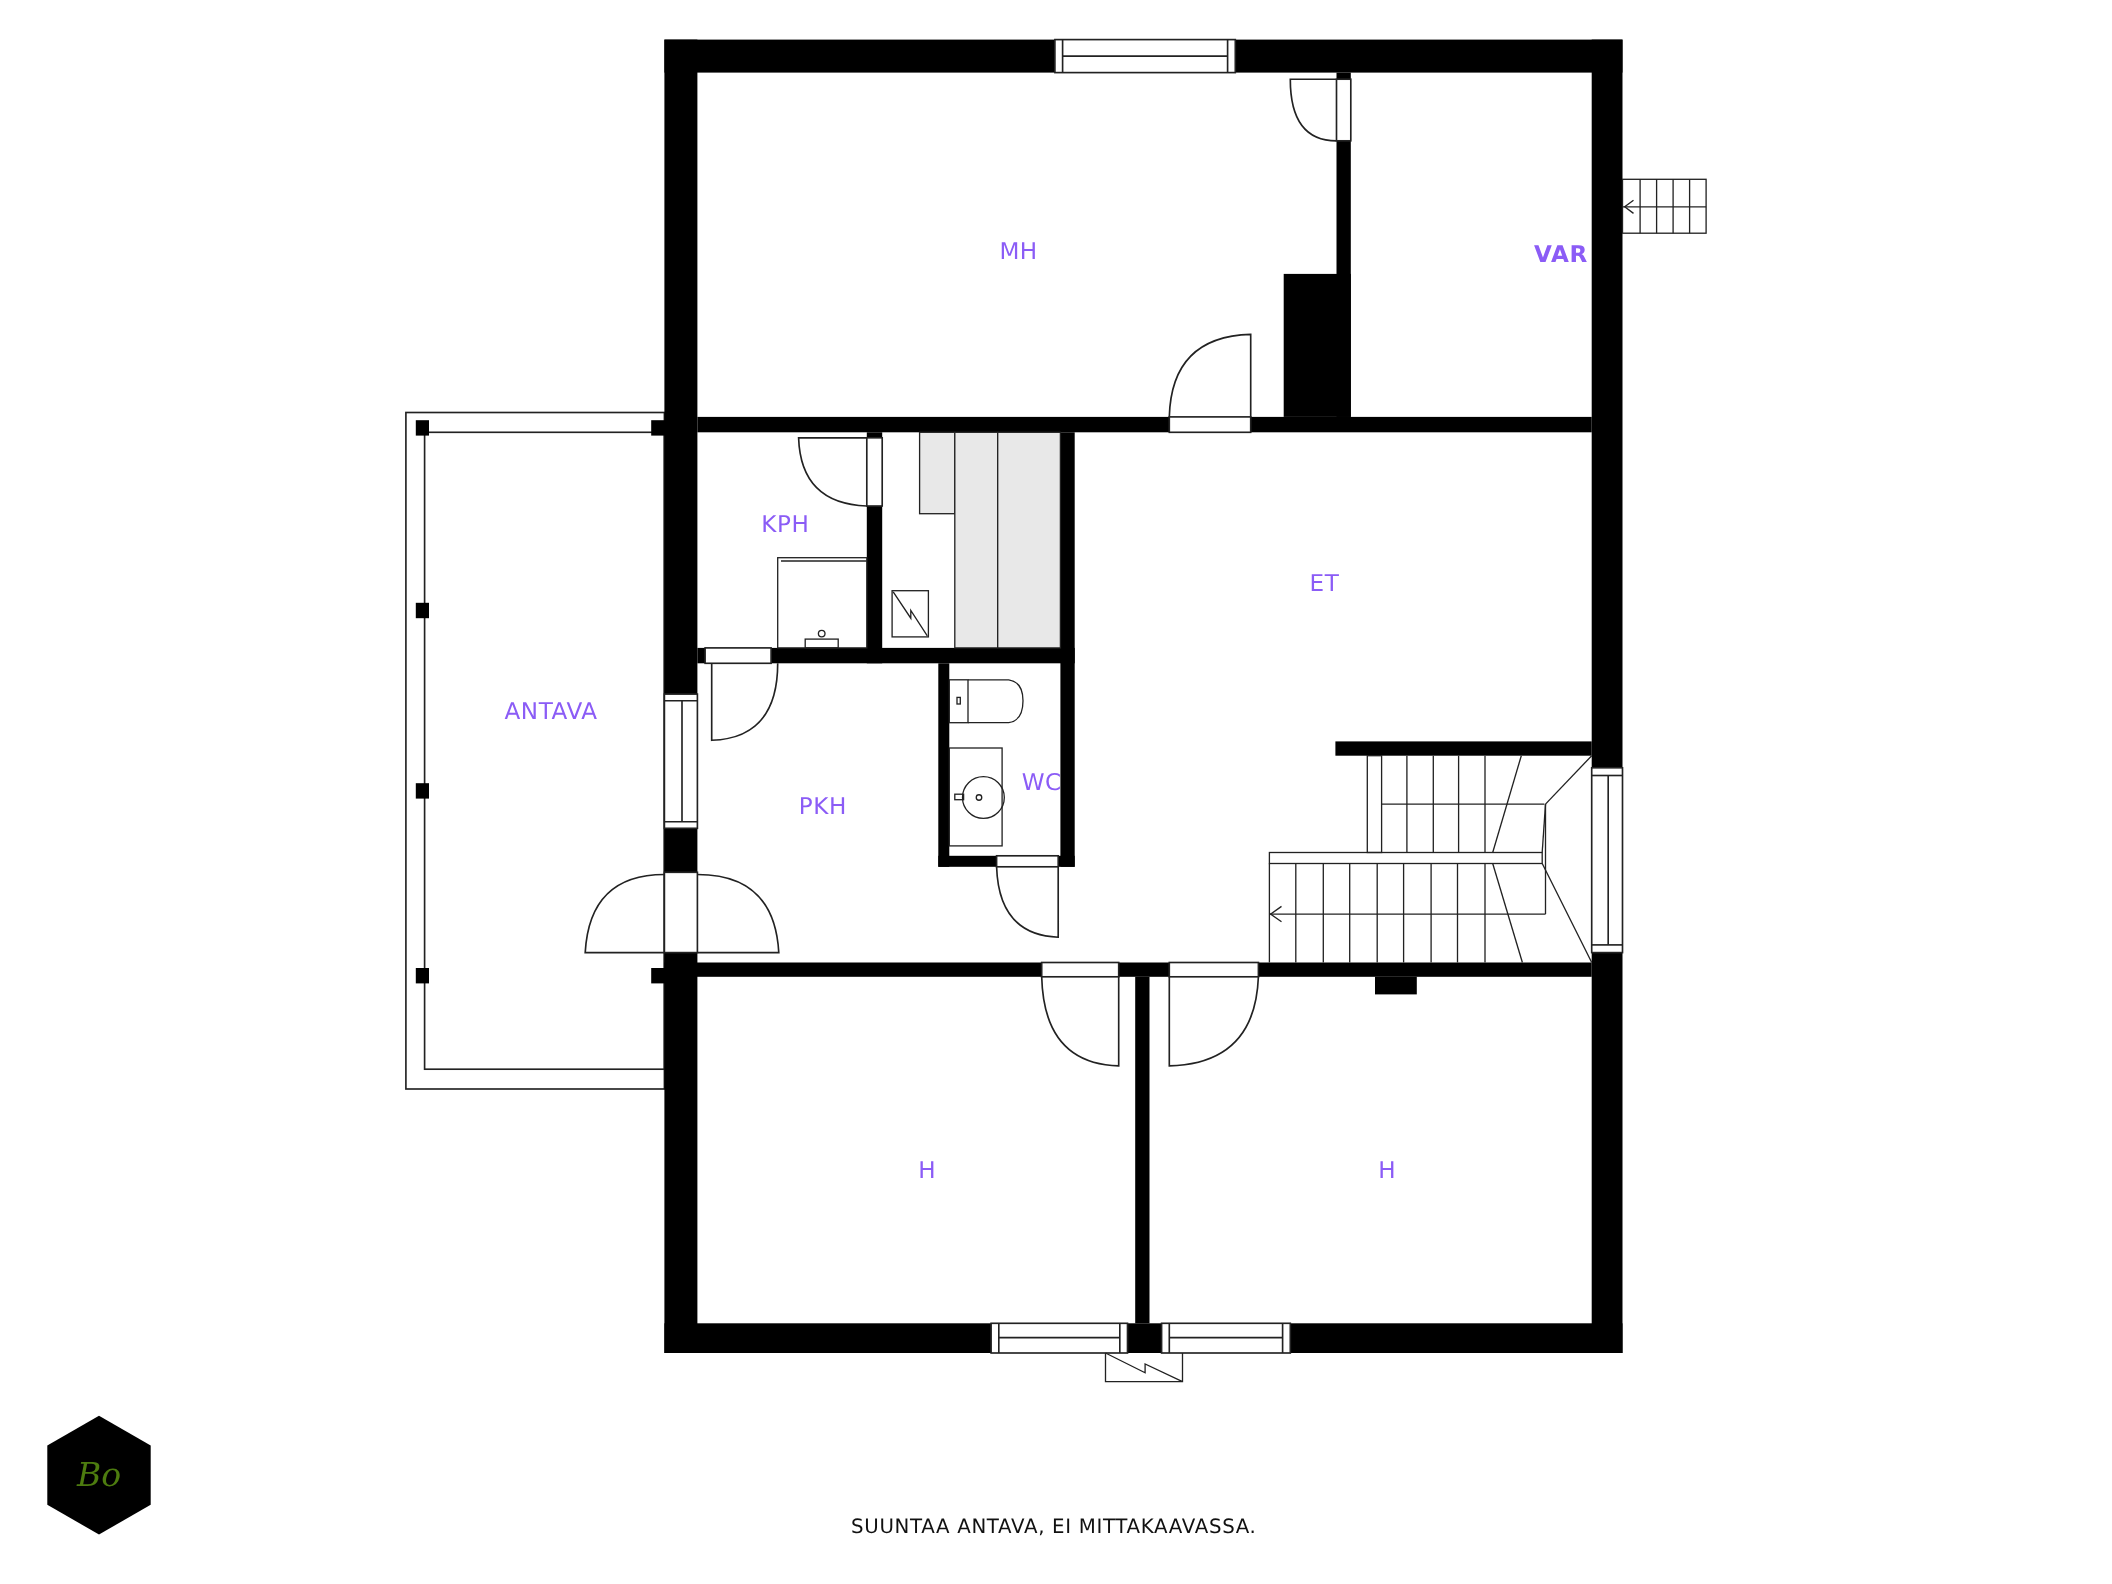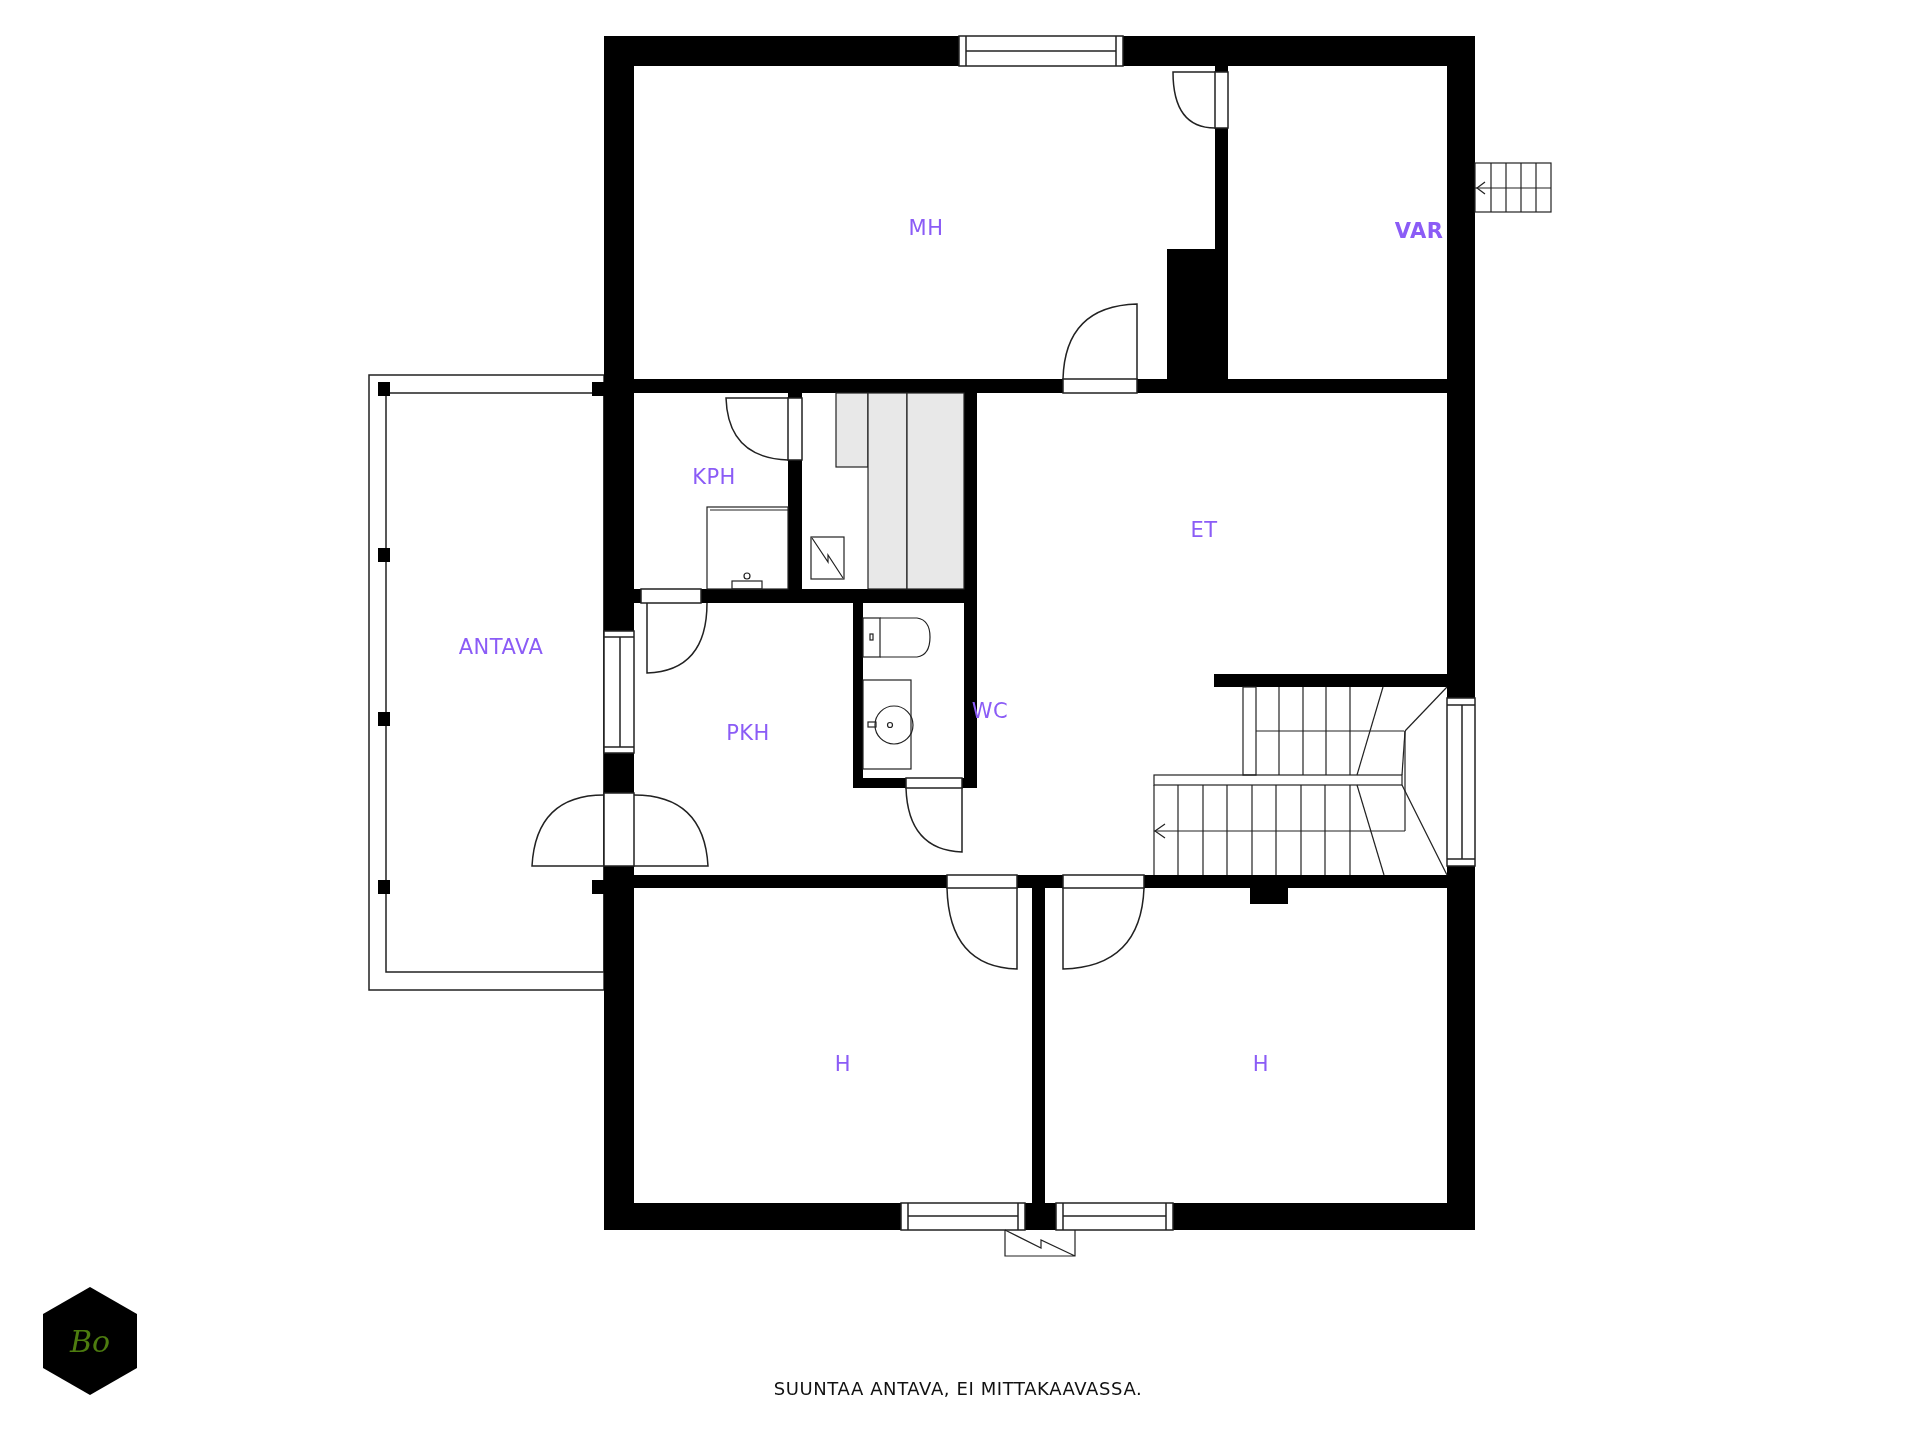--- a/index.html
+++ b/index.html
@@ -181,19 +181,19 @@
 
   <polygon points="90,1287 137,1314 137,1368 90,1395 43,1368 43,1314" fill="#000"></polygon>
 </svg>
 
 <div class="room-label" style="left:926px;top:228px;">MH</div>
 <div class="room-label" style="left:1419px;top:231px;font-weight:bold;">VAR</div>
 <div class="room-label" style="left:714px;top:477px;">KPH</div>
 <div class="room-label" style="left:1204px;top:530px;">ET</div>
 <div class="room-label" style="left:501px;top:647px;">ANTAVA</div>
 <div class="room-label" style="left:748px;top:733px;">PKH</div>
-<div class="room-label" style="left:990px;top:711px;">WC</div>
+<div class="room-label" style="left:947px;top:711px;">WC</div>
 <div class="room-label" style="left:843px;top:1064px;">H</div>
 <div class="room-label" style="left:1261px;top:1064px;">H</div>
 
 <div class="logo-text">Bo</div>
 
 <div class="disclaimer">SUUNTAA ANTAVA, EI MITTAKAAVASSA.</div>
 
 </body></html>

